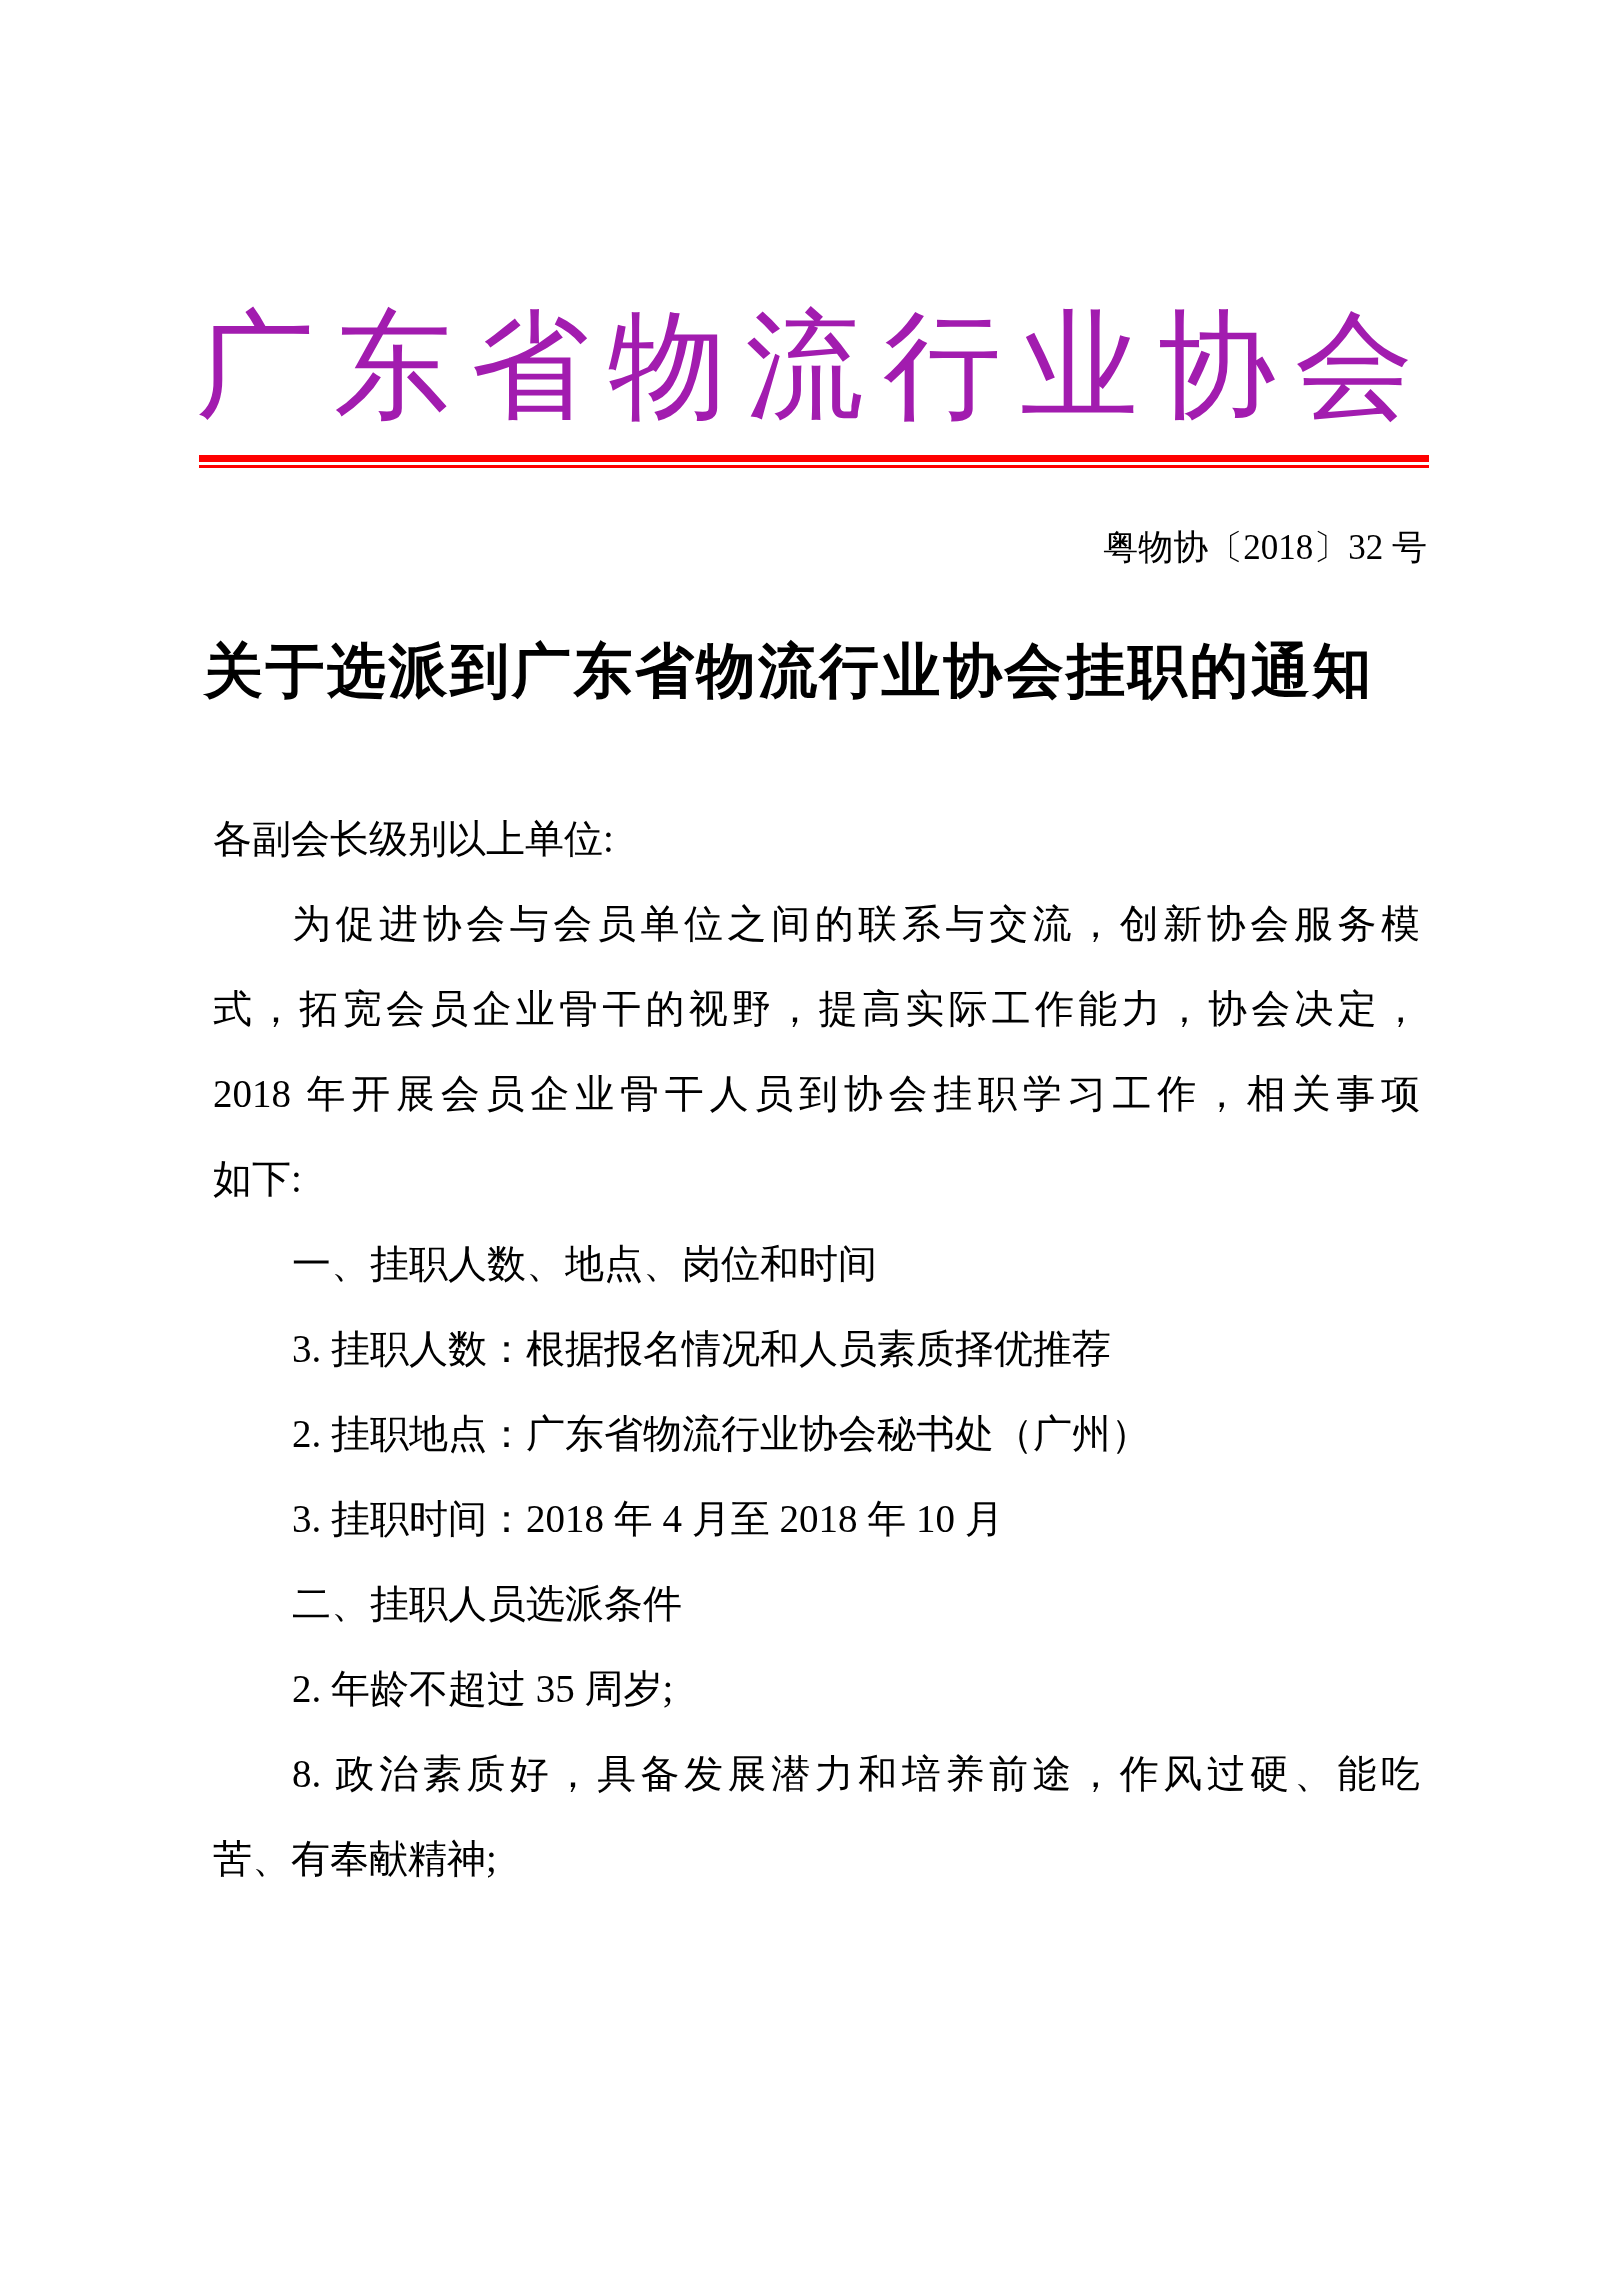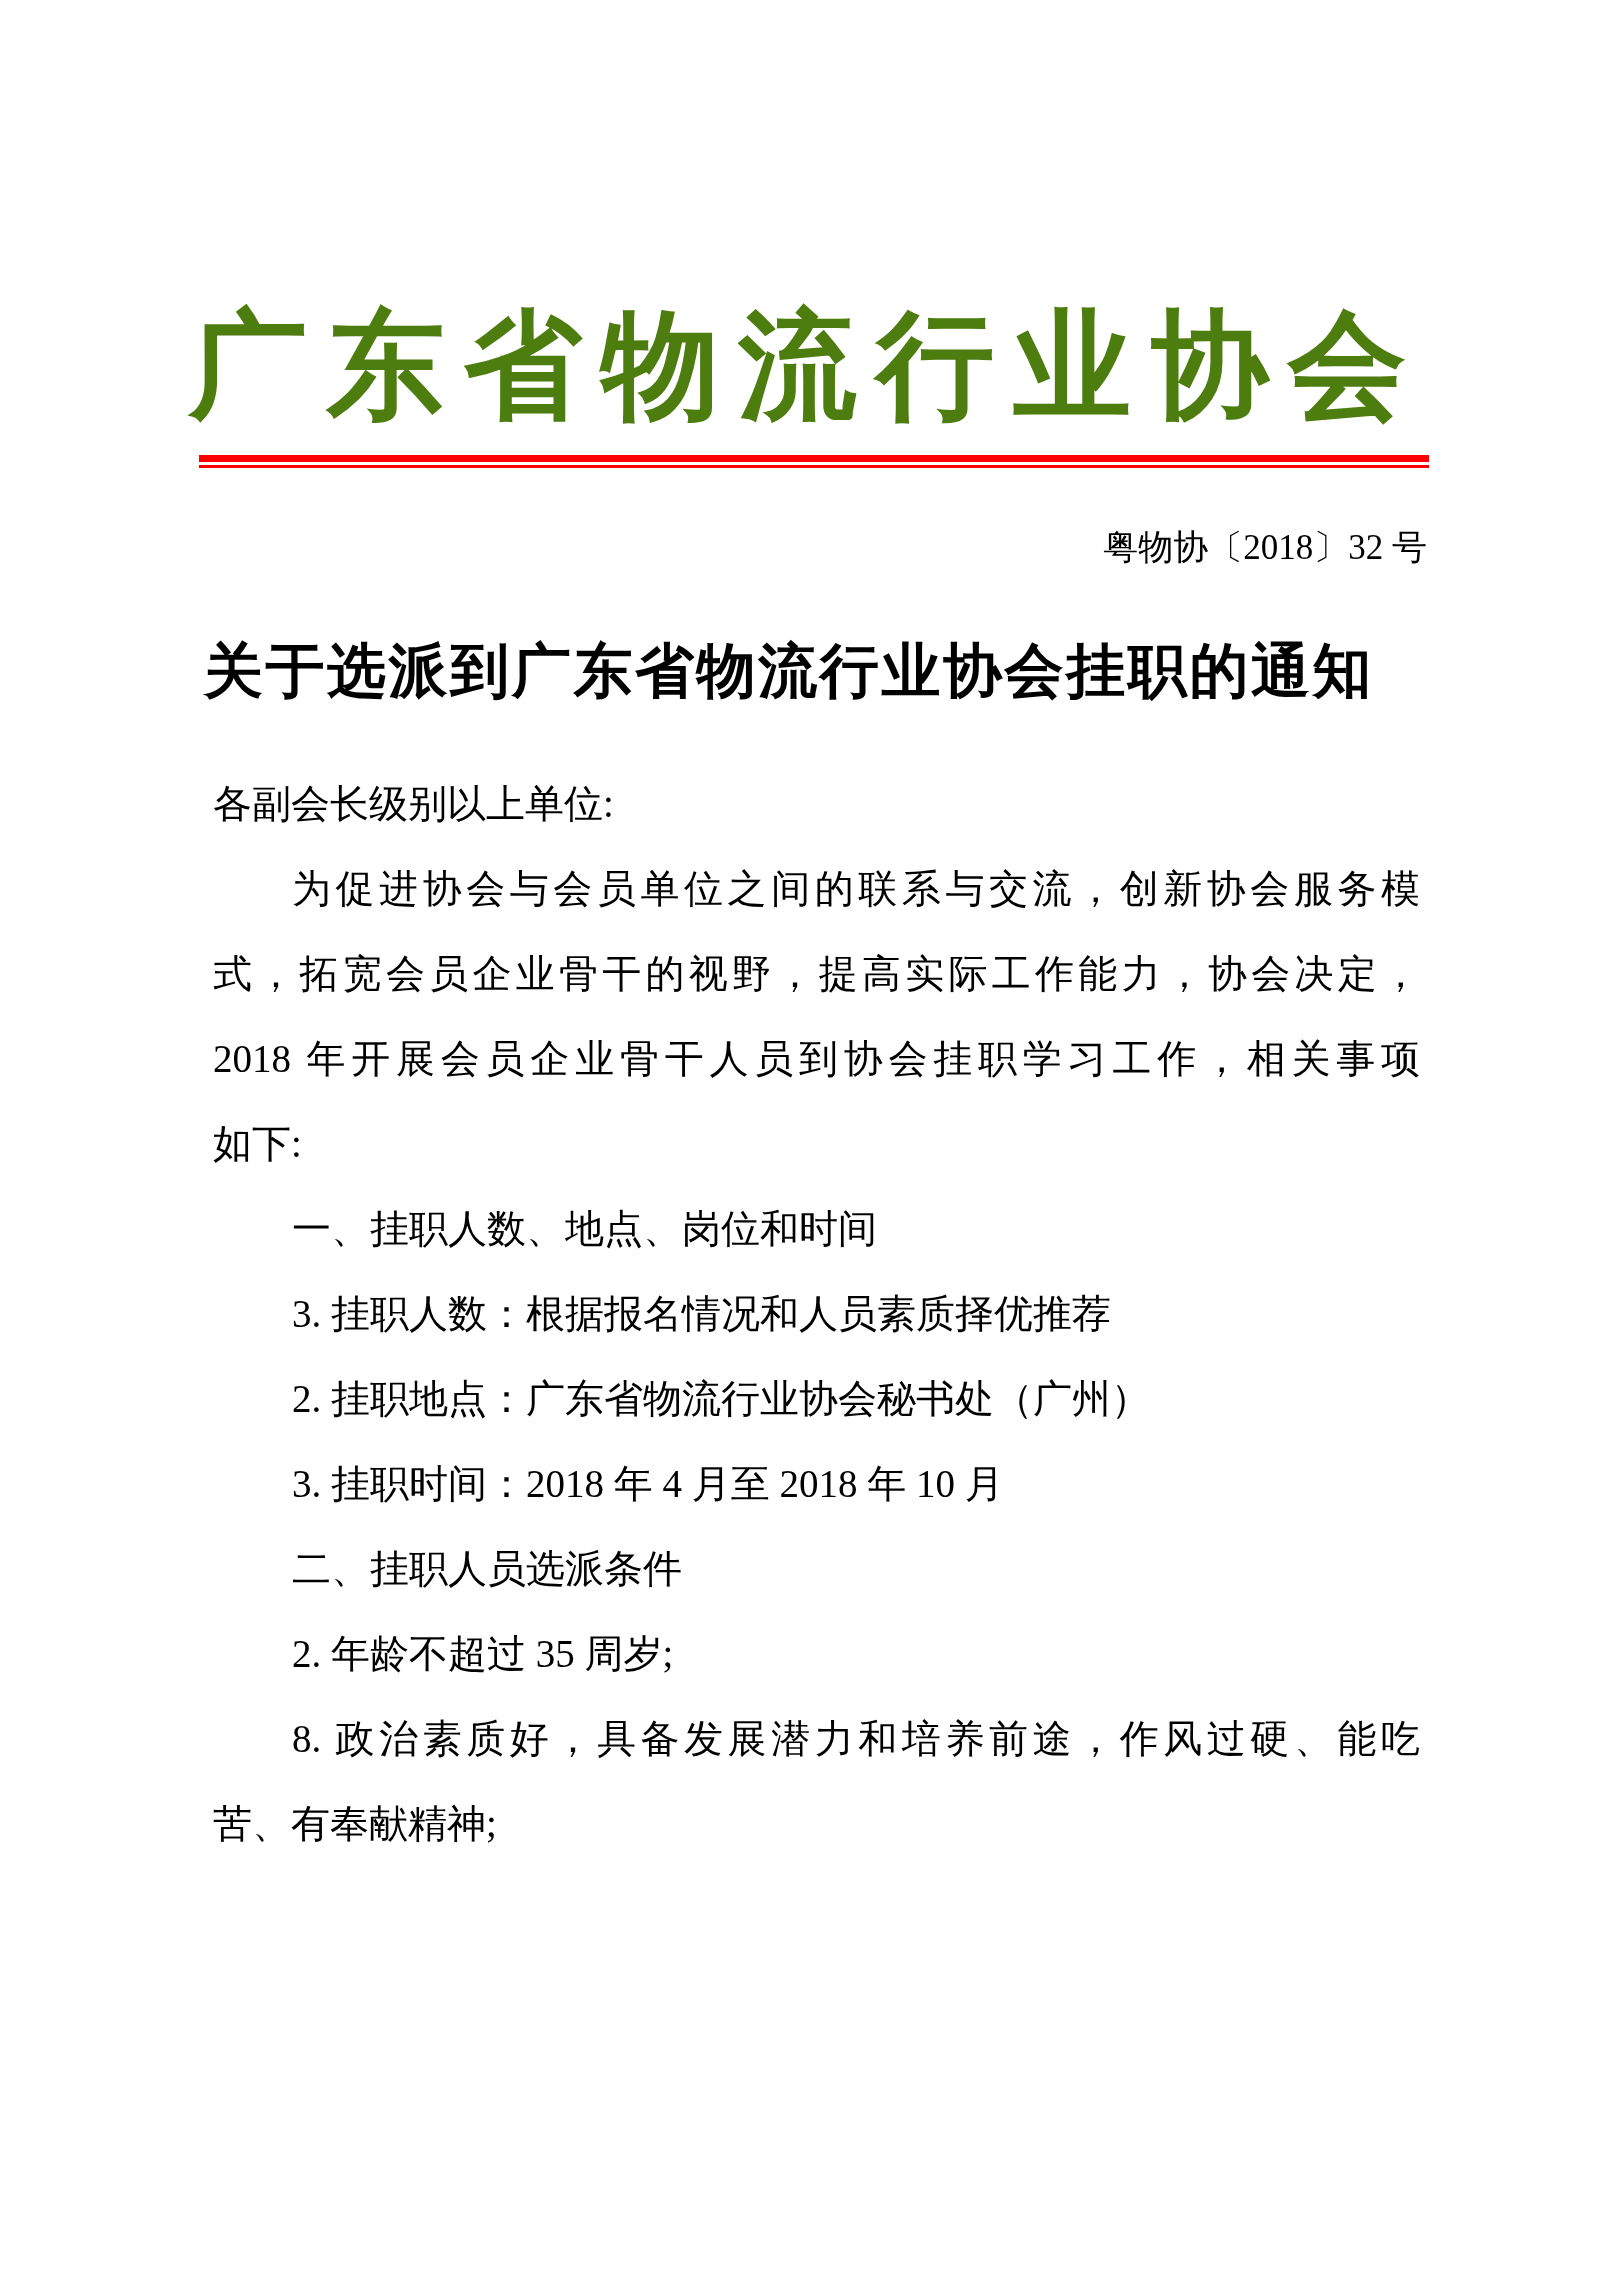--- a/index.html
+++ b/index.html
@@ -13,26 +13,26 @@
     height: 2295px;
     background: #ffffff;
     color: #000000;
     font-family: "Liberation Serif", "DejaVu Serif", serif;
     overflow: hidden;
   }
   
   .org-title {
     position: absolute;
     top: 296px;
-    left: 189px;
+    left: 196px;
     width: 1217px;
     font-size: 118px;
     line-height: 141px;
-    font-weight: bold;
-    color: #4d7c0f;
+    font-weight: normal;
+    color: #a21caf;
     text-align: justify;
     text-align-last: justify;
     white-space: normal;
   }
   
   .rule-thick {
     position: absolute;
     top: 455px;
     left: 199px;
     width: 1230px;
@@ -64,21 +64,21 @@
     width: 1578px;
     text-align: center;
     font-size: 59px;
     line-height: 77px;
     font-weight: bold;
     letter-spacing: 2.6px;
   }
   
   .doc-body {
     position: absolute;
-    top: 761px;
+    top: 796px;
     left: 213px;
     width: 1207px;
     font-size: 39px;
     line-height: 85px;
   }
   .line {
     min-height: 85px;
     white-space: normal;
   }
   .indent {

